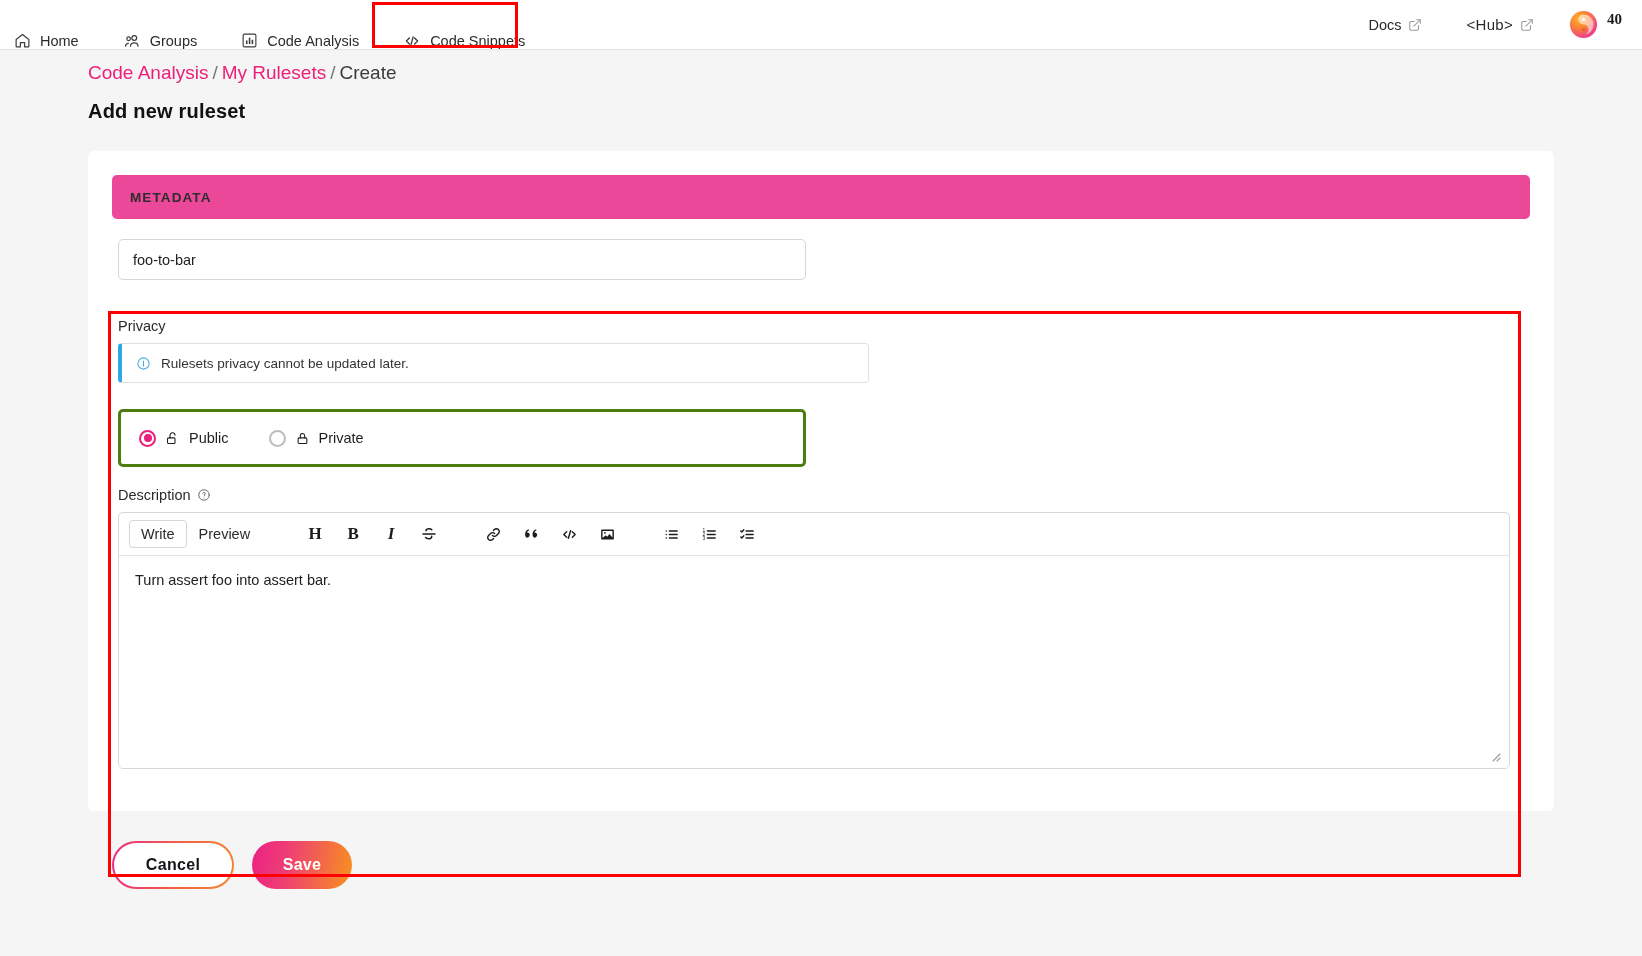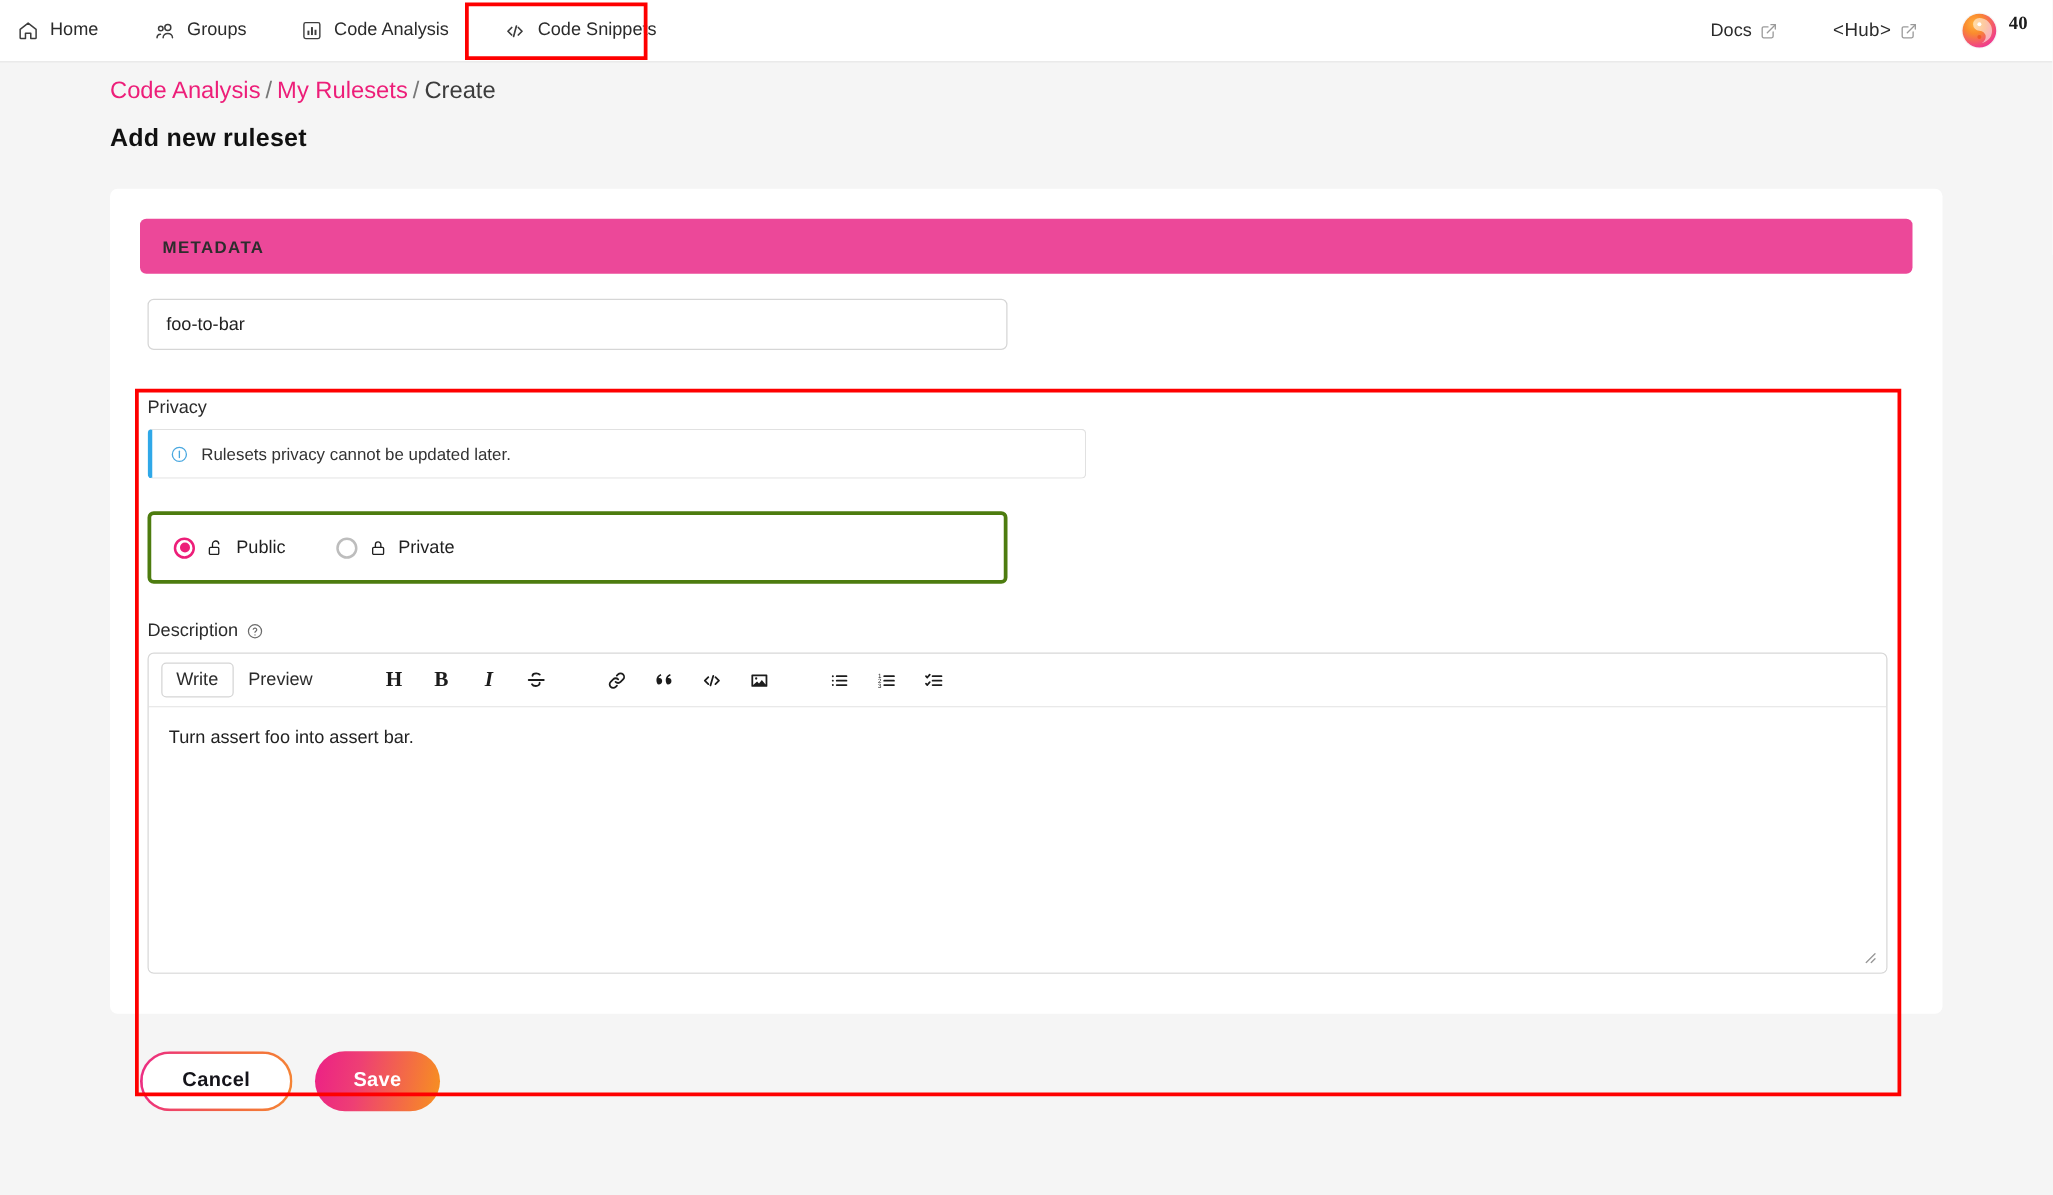--- a/index.html
+++ b/index.html
@@ -16,21 +16,21 @@
     height: 50px;
     background: #ffffff;
     border-bottom: 1px solid #e4e4e4;
     display: flex;
     align-items: center;
     position: relative;
   }
   .nav-left { display: flex; align-items: center; }
   .nav-item {
     display: flex;
-    align-items: flex-start;
+    align-items: center;
     gap: 9px;
     padding: 0 22px;
     height: 50px;
     font-size: 14.5px;
     color: #2b2b2b;
     cursor: pointer;
     white-space: nowrap;
     margin-top: 32px;
   }
   .nav-item.first { padding-left: 14px; }
@@ -167,21 +167,21 @@
   .radio-dot {
     width: 17px; height: 17px; border-radius: 50%;
     border: 2px solid #ed1e79;
     display: flex; align-items: center; justify-content: center;
   }
   .radio-dot.off { border-color: #bdbdbd; }
   .radio-dot i { width: 8px; height: 8px; border-radius: 50%; background: #ed1e79; display: block;}
   .lock-ico { display:flex; align-items:center; color:#1f1f1f;}
 
   
-  .desc-wrap { margin-top: 30px; }
+  .desc-wrap { margin-top: 20px; }
   .editor {
     width: 1392px;
     border: 1px solid #d8d8d8;
     border-radius: 5px;
     background: #fff;
     overflow: hidden;
   }
   .ed-toolbar {
     height: 43px;
     display: flex;

